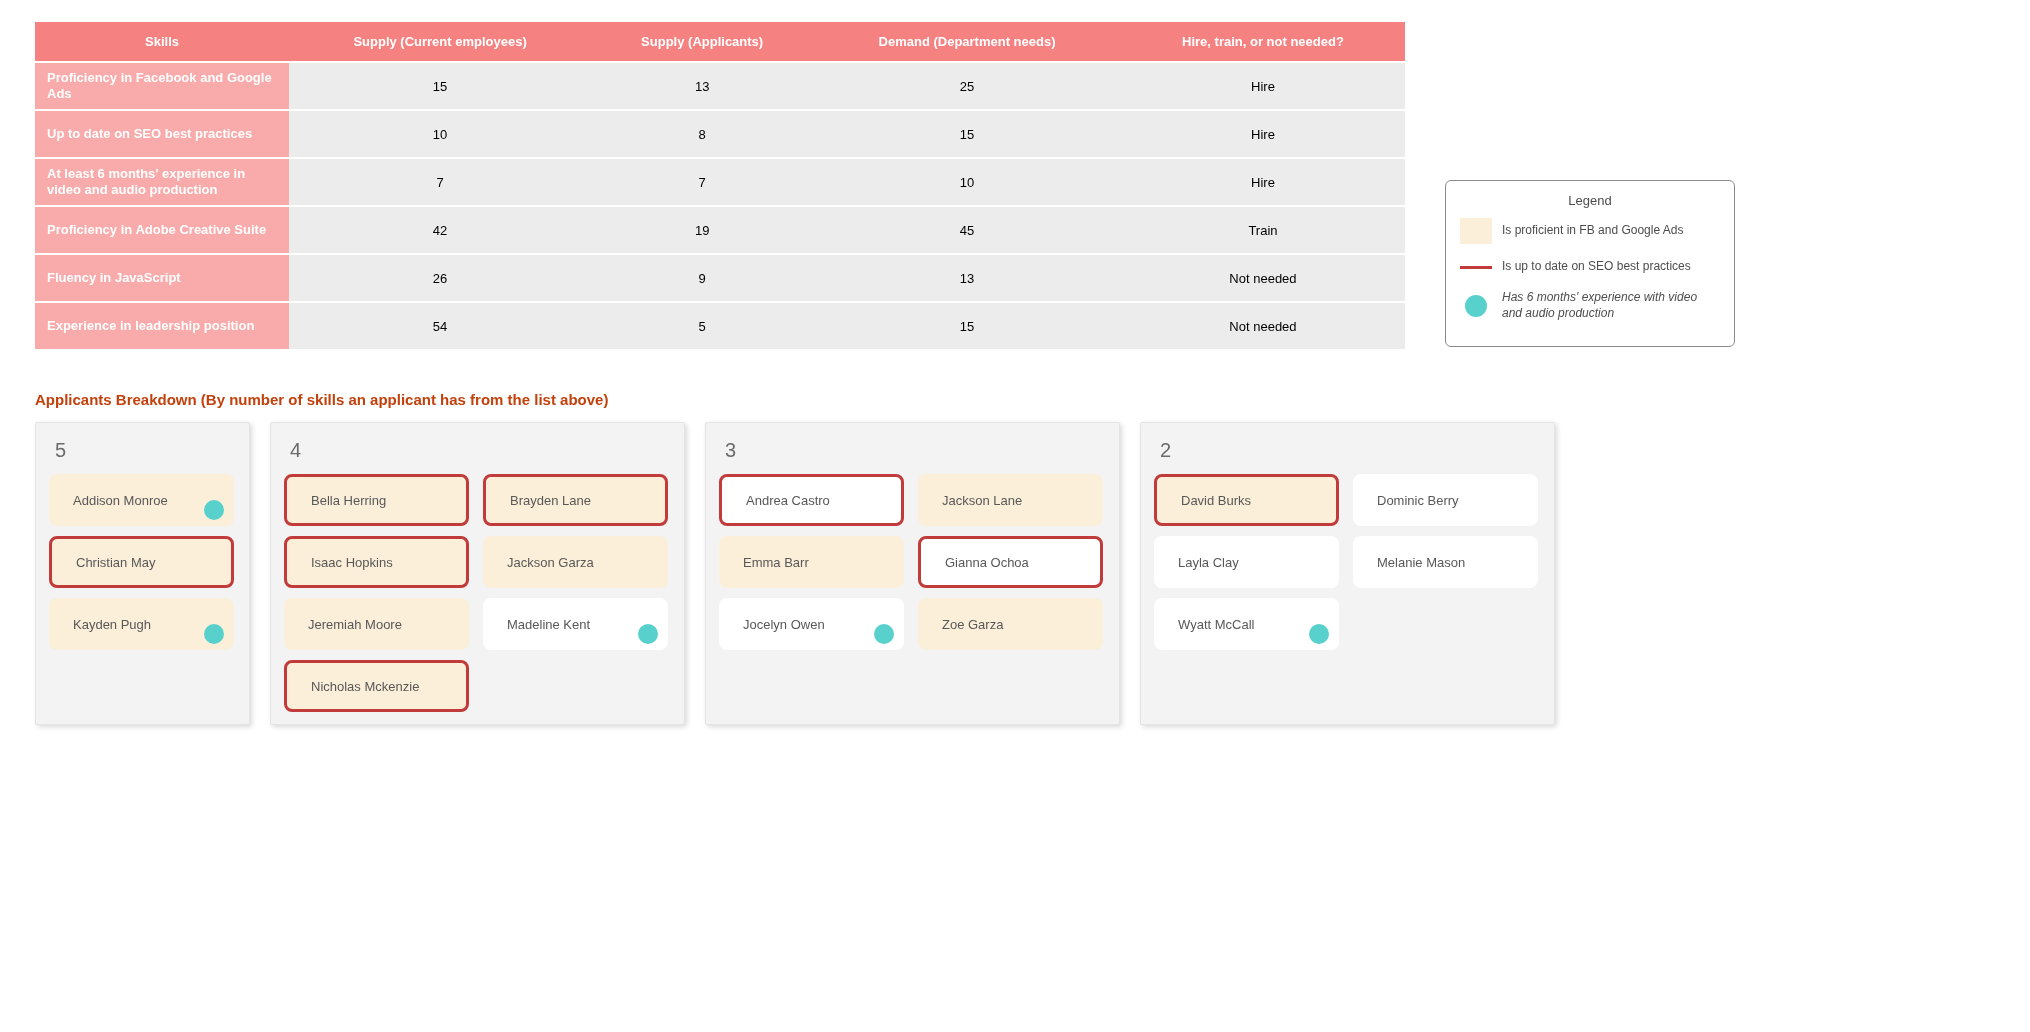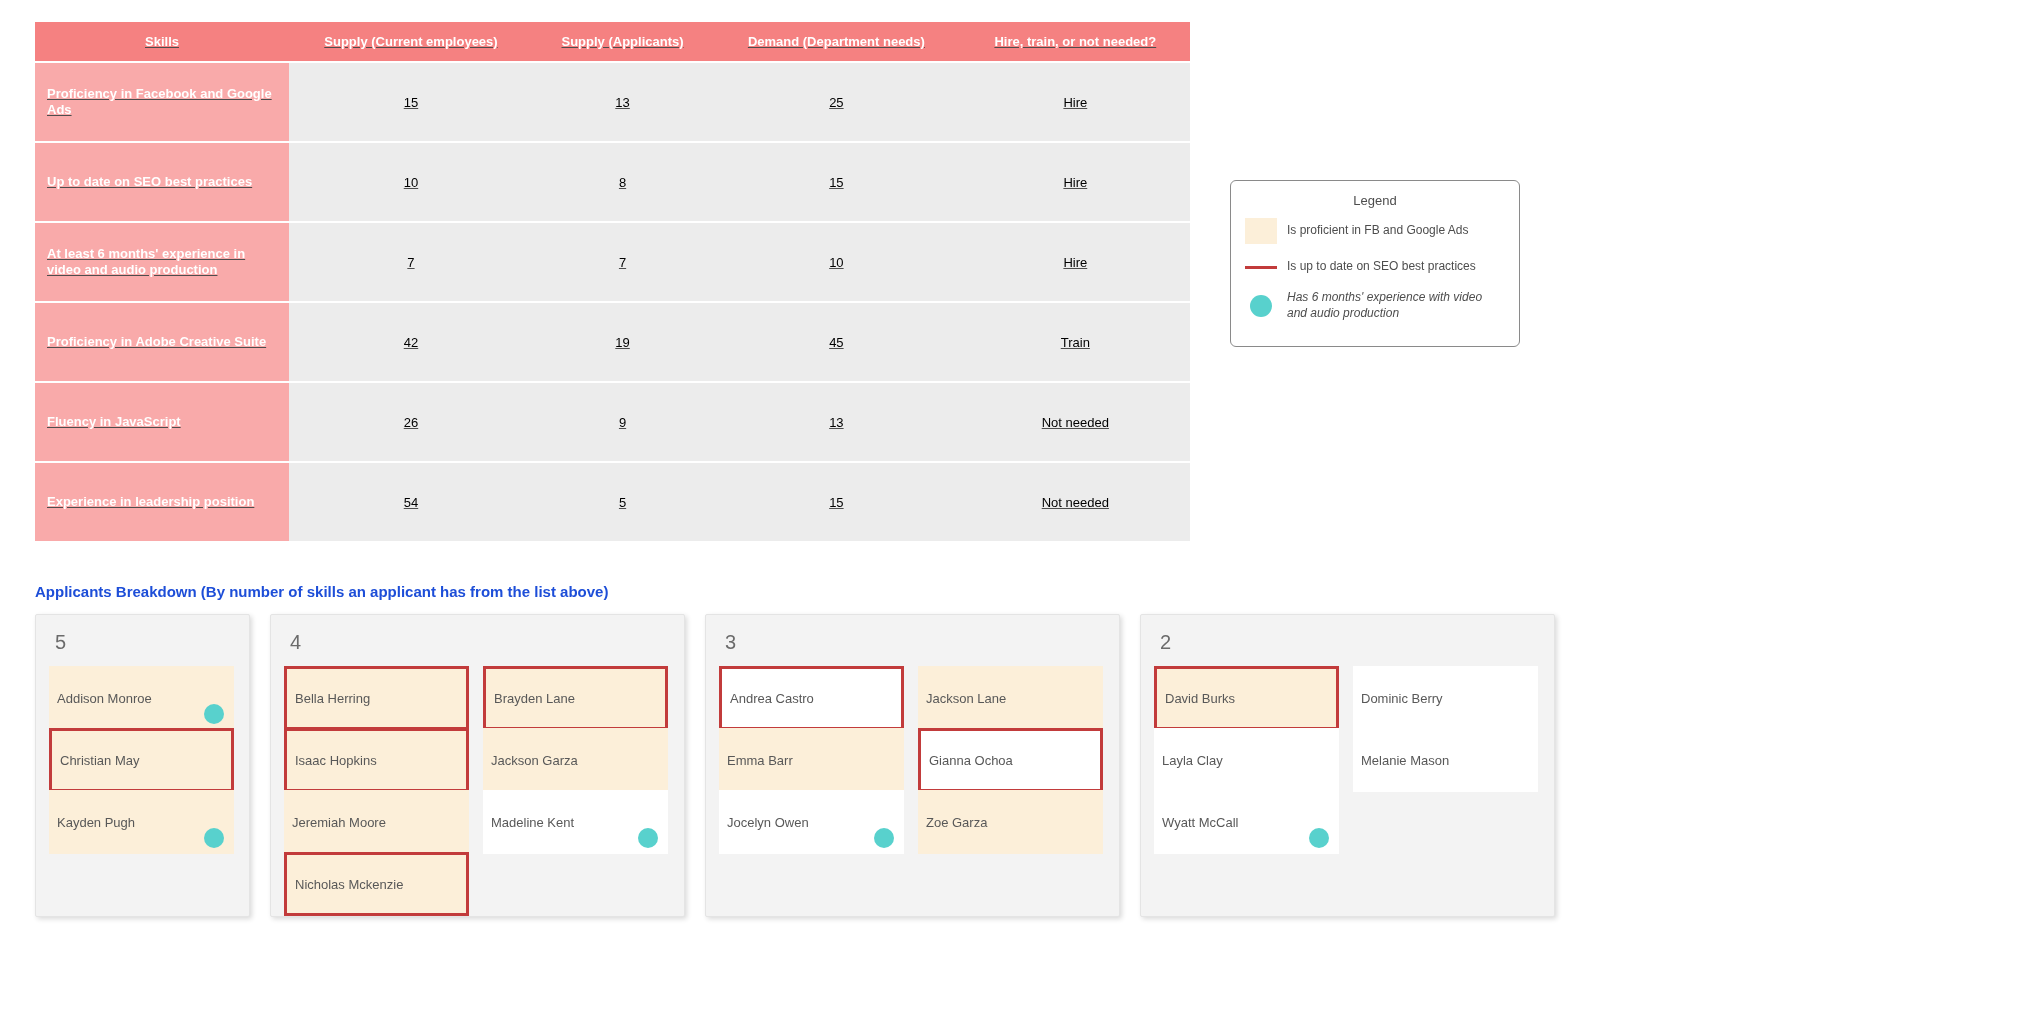--- a/index.html
+++ b/index.html
@@ -15,23 +15,22 @@
     box-sizing: border-box;
   }
   .top-row {
     display: flex;
     align-items: flex-start;
   }
   
   table.skills {
     border-collapse: separate;
     border-spacing: 0 2px;
-    width: 1155px;
+    width: 1370px;
     font-size: 13px;
-    text-decoration: underline;
   }
   table.skills th {
     background: #f58181;
     color: #ffffff;
     font-weight: bold;
     padding: 12px 10px;
     text-align: center;
   }
   table.skills td {
     background: #ececec;
@@ -40,21 +39,21 @@
     height: 42px;
     color: #000000;
   }
   table.skills td.skill-name {
     background: #f9aaaa;
     color: #ffffff;
     font-weight: bold;
     text-align: left;
     width: 230px;
     line-height: 1.25;
-    padding: 18px 12px;
+    padding: 2px 12px;
   }
   table.skills th:first-child { width: 230px; }
 
   
   .legend {
     margin-left: 40px;
     margin-top: 160px;
     width: 290px;
     border: 1px solid #8a8a8a;
     border-radius: 6px;
@@ -93,21 +92,21 @@
   .swatch-circle {
     width: 22px; height: 22px; border-radius: 50%;
     background: #58d1cd;
   }
   .legend-text { flex: 1; line-height: 1.3; }
 
   
   .breakdown-heading {
     font-weight: bold;
     font-size: 15px;
-    color: #1d4ed8;
+    color: #c2410c;
     margin: 40px 0 14px 0;
   }
   .groups {
     display: flex;
     gap: 20px;
   }
   .group {
     background: #f3f3f3;
     border: 1px solid #e4e4e4;
     border-radius: 2px;
@@ -128,28 +127,28 @@
   .group-5 { width: 215px; }
   .group-5 .card-grid { grid-template-columns: repeat(1, 185px); }
   .group-4, .group-3, .group-2 { width: 415px; }
   .group-4 .card-grid,
   .group-3 .card-grid,
   .group-2 .card-grid { grid-template-columns: repeat(2, 185px); }
 
   .card {
     position: relative;
     box-sizing: border-box;
-    height: 64px;
+    height: 52px;
     display: flex;
     align-items: center;
-    padding: 0 8px;
+    padding: 0 24px;
     font-size: 13px;
     color: #585858;
     background: #ffffff;
-    border-radius: 0;
+    border-radius: 8px;
   }
   .card.fb { background: #fcefd9; }
   .card.seo { border: 3px solid #c23b3b; }
   .card .dot {
     position: absolute;
     right: 10px;
     bottom: 6px;
     width: 20px;
     height: 20px;
     border-radius: 50%;

